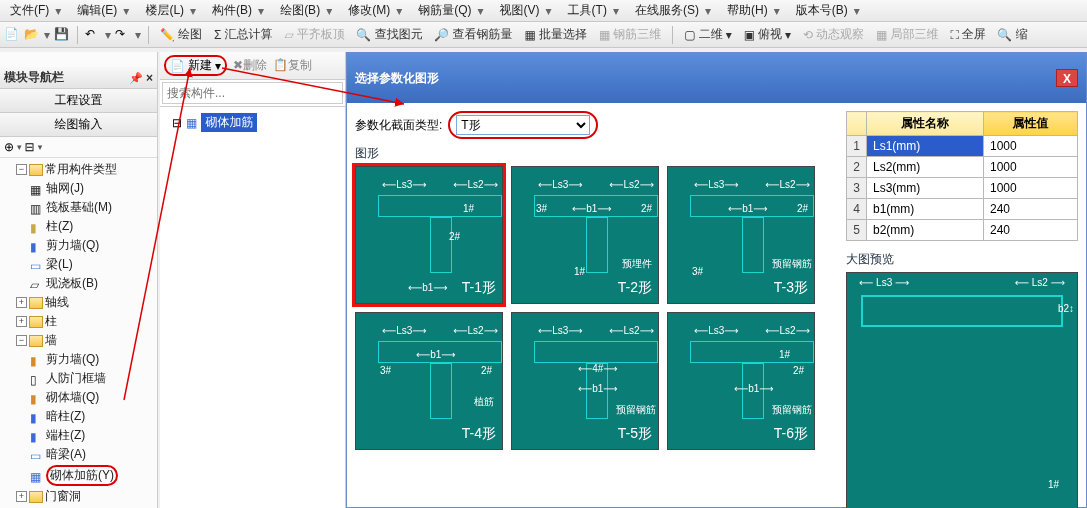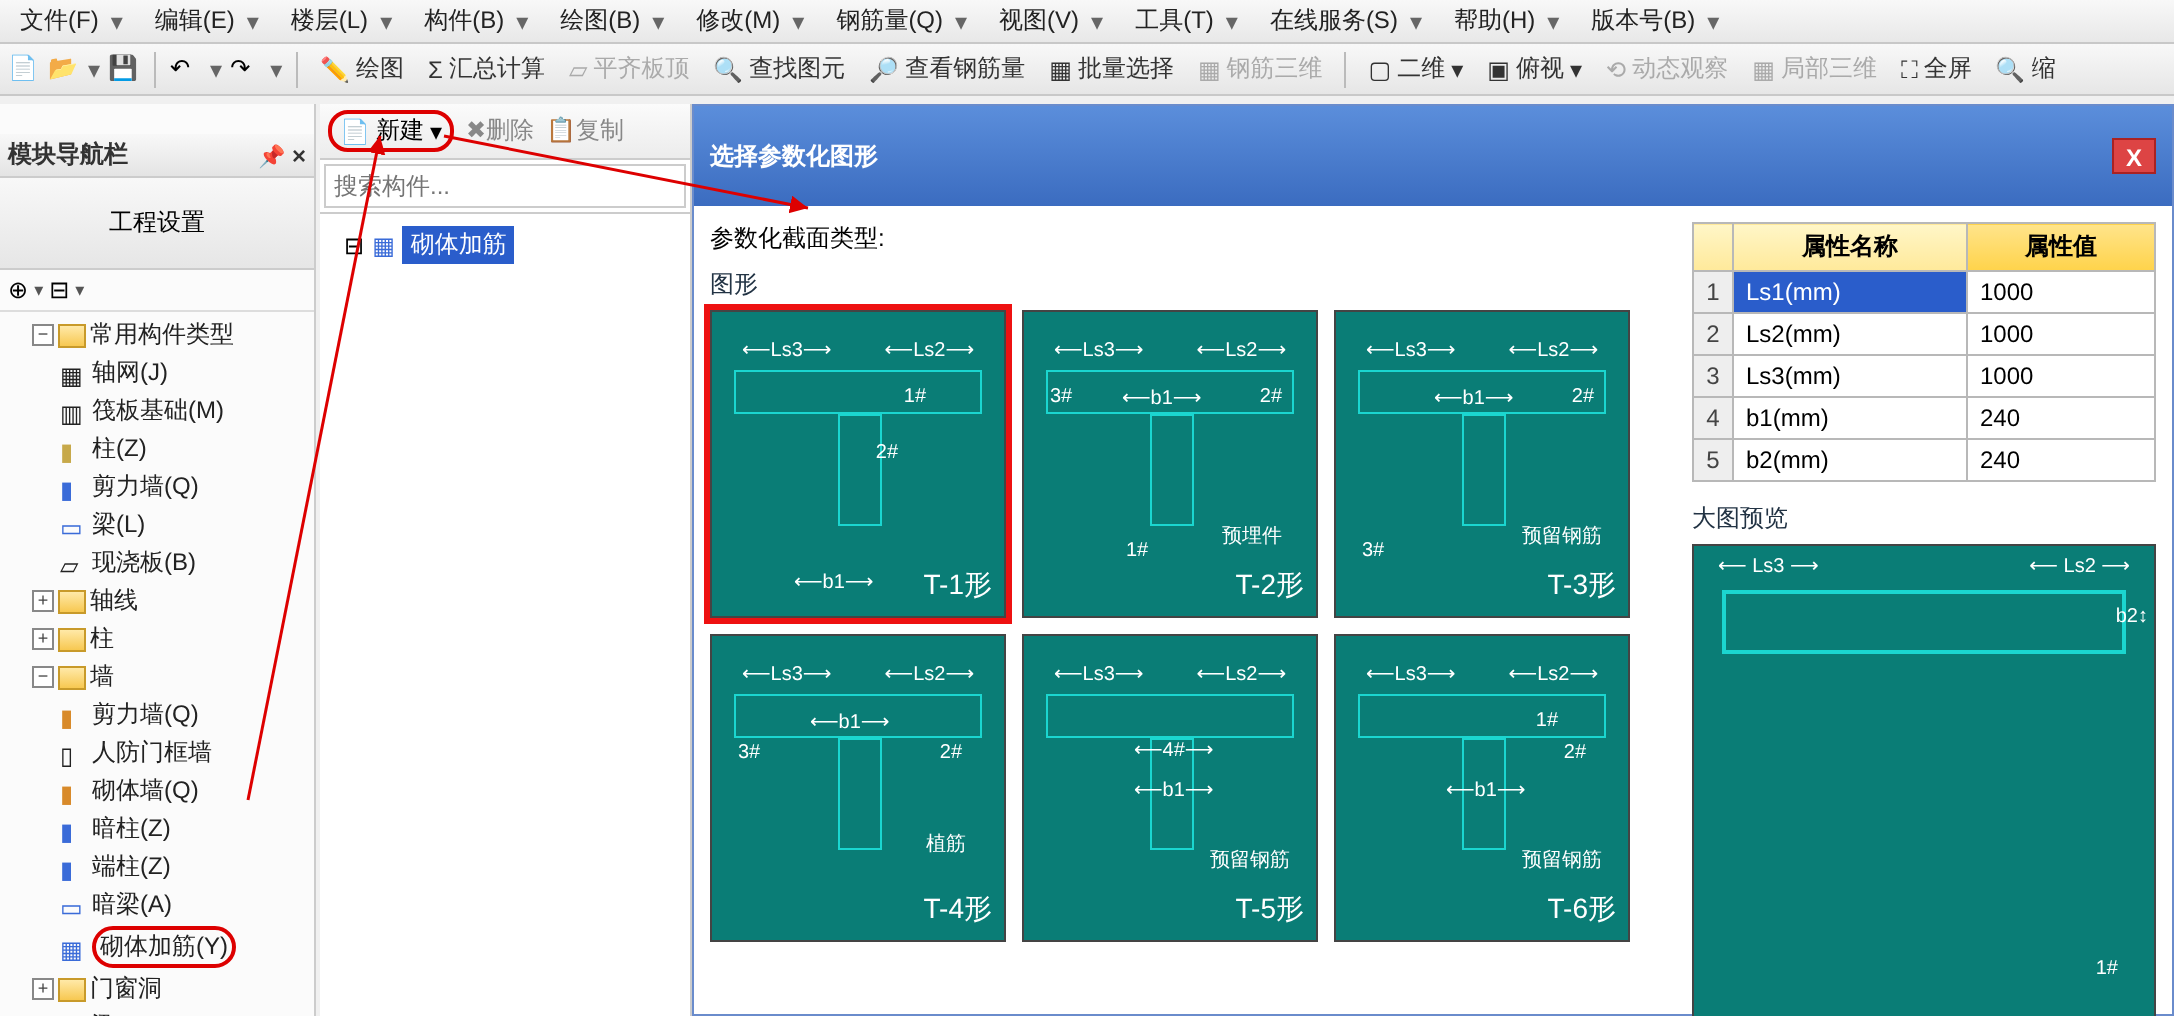--- a/index.html
+++ b/index.html
@@ -13,21 +13,21 @@
 
 .toolbar1 { background: linear-gradient(#f8f8f8,#e6e6e6); display: flex; align-items: center; gap: 4px; padding: 2px 4px; border-bottom: 1px solid #c8c8c8; }
 .tb-icon { width: 16px; height: 16px; display: inline-block; }
 .tb-sep { width:1px; height:18px; background:#bbb; margin:0 3px; }
 .tb-btn { display:flex; align-items:center; gap:3px; padding:2px 4px; color:#333; }
 
 
 .left-panel { position:absolute; left:0; top:52px; width:158px; bottom:0; background:#fbfbfb; border-right:1px solid #ccc; }
 .module-header { background:linear-gradient(#f8f8f8,#e4e4e4); padding:2px 4px; display:flex; justify-content:space-between; align-items:center; font-weight:bold; color:#333; border-bottom:1px solid #ccc;margin-top:15px; }
 .pin { font-size:11px; }
-.module-tabs div { background:linear-gradient(#f8f8f8,#e6e6e6); text-align:center; padding:14px 0; border-bottom:1px solid #ccc; }
+.module-tabs div { background:linear-gradient(#f8f8f8,#e6e6e6); text-align:center; padding:3px 0; border-bottom:1px solid #ccc; }
 .mini-toolbar { display:flex; gap:3px; padding:3px 4px; border-bottom:1px solid #ddd; align-items:center; }
 .mini-toolbar .drop { font-size:9px; color:#555; }
 
 
 .tree { font-size:12px; padding:2px 0 2px 2px; color:#222; }
 .tree ul { list-style:none; padding-left:14px; }
 .tree li { padding:1px 0; white-space:nowrap; display:flex; align-items:center; gap:2px; }
 .tree .pm { width:11px; height:11px; border:1px solid #888; display:inline-flex; align-items:center; justify-content:center; font-size:9px; line-height:9px; color:#444; background:#fff; }
 .tree .folder { width:14px; height:12px; background:linear-gradient(#ffe9a8,#f7c851); border:1px solid #c89a2a; display:inline-block; }
 .tree .node-icon { width:14px; height:12px; display:inline-block; }
@@ -46,21 +46,21 @@
 .dialog { position:absolute; left:346px; top:52px; right:0; bottom:0; background:#fff; border:1px solid #6a8ccc; }
 .dialog-title { background:linear-gradient(#5b8edb,#3b6cc0); color:#fff; padding:16px 8px; display:flex; justify-content:space-between; align-items:center; font-weight:bold; }
 .dialog-close { background:#d44; color:#fff; width:22px; height:18px; text-align:center; line-height:18px; border:1px solid #a22; }
 .dialog-body { display:flex; padding:8px; gap:8px; height:calc(100% - 28px); }
 .dialog-left { flex:1; }
 .type-row { display:flex; align-items:center; gap:6px; margin-bottom:6px; }
 .type-row .circled { border:2px solid #d00; border-radius:14px; padding:2px 6px; display:flex; align-items:center; gap:6px; }
 .type-row select { width:134px; height:20px; border:1px solid #7aa9dd; background:#fff; }
 .section-label { color:#234; margin:4px 0; }
 .shape-grid { display:flex; flex-wrap:wrap; gap:8px; }
-.shape-card { width:148px; height:154px; background:#0a7d76; border:1px solid #444; position:relative; display:flex; align-items:center; justify-content:center;text-decoration:underline; }
+.shape-card { width:148px; height:138px; background:#0a7d76; border:1px solid #444; position:relative; display:flex; align-items:center; justify-content:flex-end;text-decoration:underline; }
 .shape-card.sel { outline:3px solid #e11; }
 .shape-inner { width:85%; height:85%; position:relative; }
 .shape-caption { position:absolute; right:6px; bottom:6px; color:#fff; font-size:14px; }
 .rebar { position:absolute; background:#1bd6d0; }
 .dim { position:absolute; color:#fff; font-size:10px; }
 
 
 .prop-panel { width:232px; display:flex; flex-direction:column;margin-left:11px; }
 .prop-table { border-collapse:collapse; width:100%; }
 .prop-table th, .prop-table td { border:1px solid #b8b8b8; padding:3px 6px; text-align:left; }
@@ -156,20 +156,21 @@
   <span class="tb-btn">🔍 <span>缩</span></span>
 </div>
 
 <div class="left-panel">
   <div class="module-header">
     <span>模块导航栏</span>
     <span><span class="pin">📌</span> <span>×</span></span>
   </div>
   <div class="module-tabs">
     <div>工程设置</div>
+    <div>绘图输入</div>
   </div>
   <div class="mini-toolbar">
     <span>⊕</span>
       <span class="drop">▾</span>
     <span>⊟</span>
       <span class="drop">▾</span>
   </div>
   <div class="tree">
     <ul>
       <li>
@@ -283,20 +284,25 @@
 
 <div class="dialog">
   <div class="dialog-title">
     <span>选择参数化图形</span>
     <span class="dialog-close">X</span>
   </div>
   <div class="dialog-body">
     <div class="dialog-left">
       <div class="type-row">
         <span>参数化截面类型:</span>
+        <span class="circled">
+          <select>
+            <option>T形</option>
+          </select>
+        </span>
       </div>
       <div class="section-label">图形</div>
       <div class="shape-grid">
 
         <div class="shape-card sel">
           <div class="shape-inner">
             <div class="rebar" style="left:0;top:18px;width:100%;height:22px;border:1px solid #1bd6d0;background:transparent"></div>
             <div class="rebar" style="left:42%;top:40px;width:22px;height:56px;border:1px solid #1bd6d0;background:transparent"></div>
             <div class="dim" style="left:4px;top:2px">⟵Ls3⟶</div>
               <div class="dim" style="right:4px;top:2px">⟵Ls2⟶</div>

